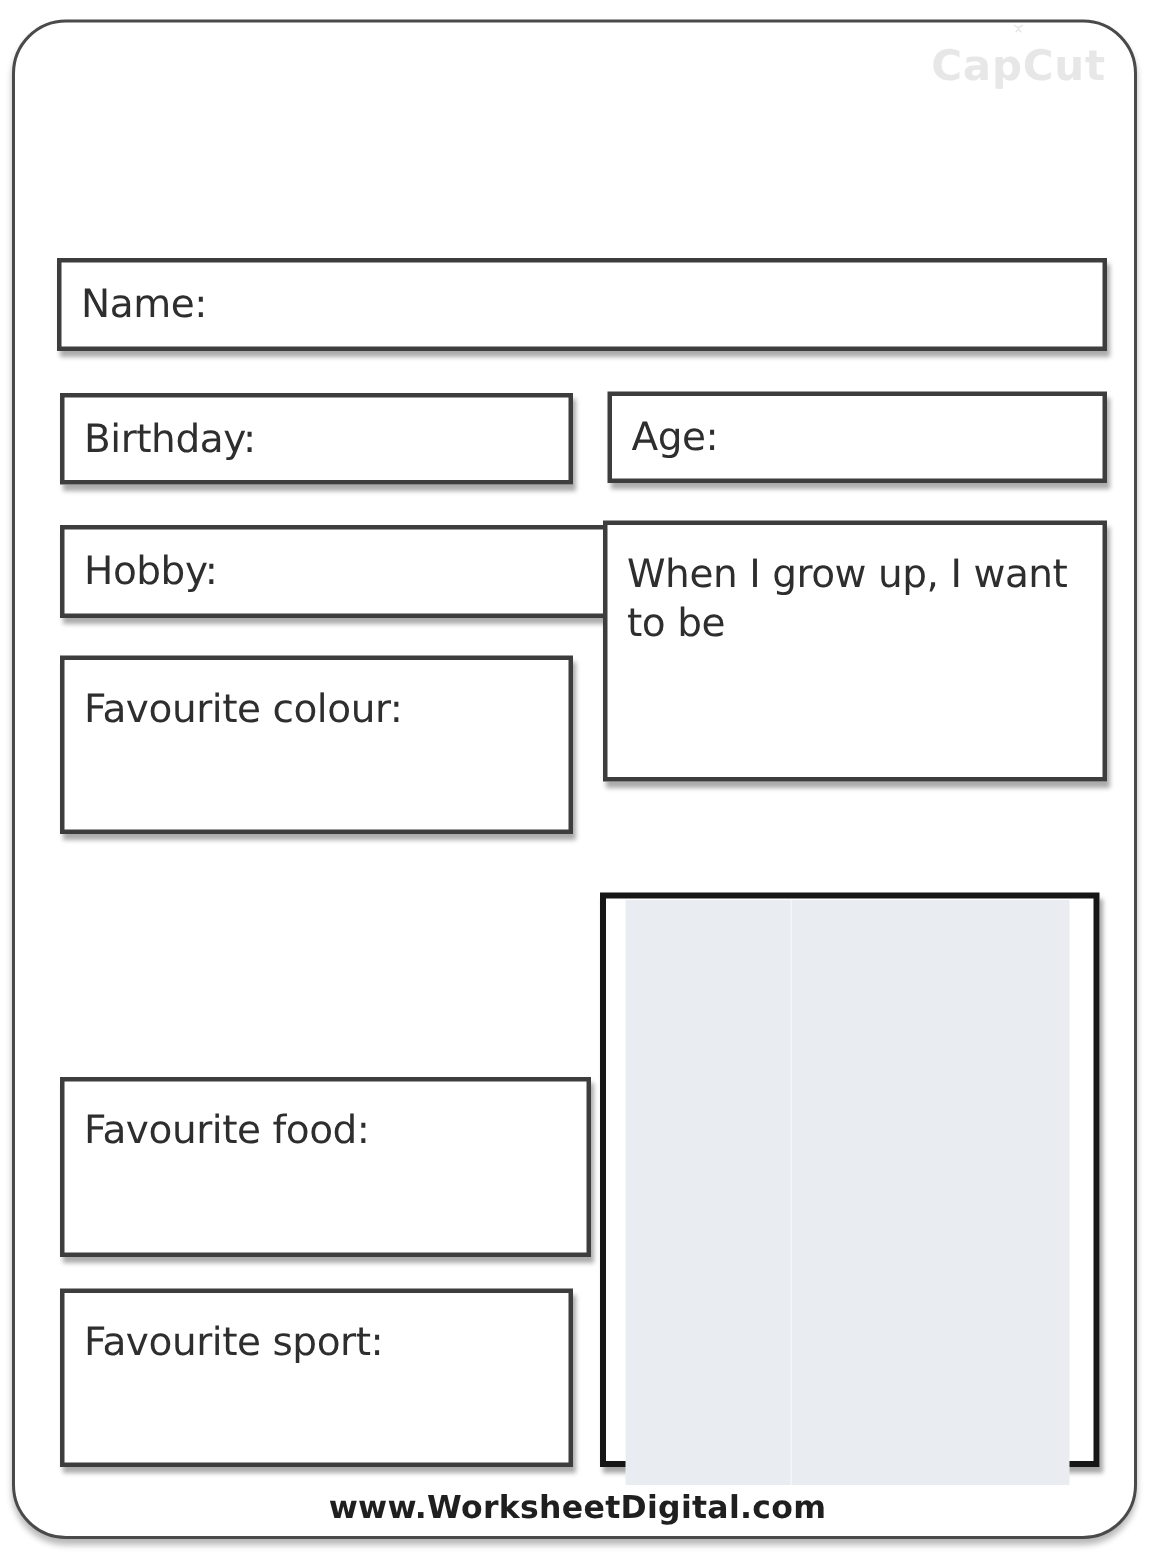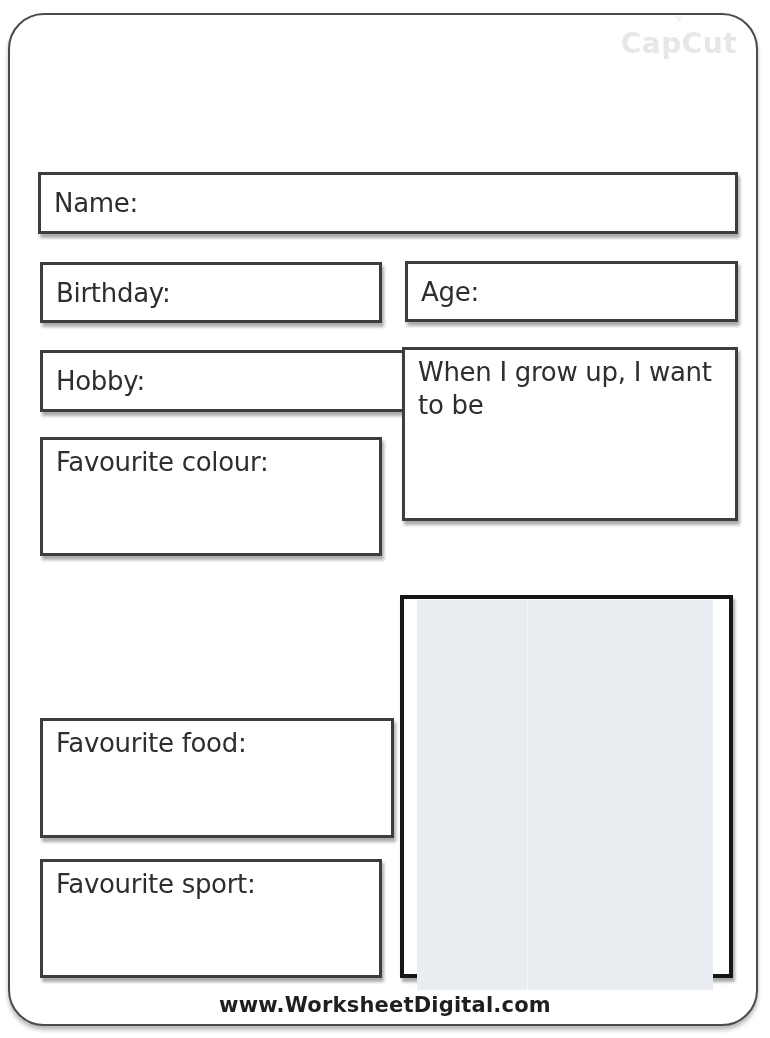--- a/index.html
+++ b/index.html
@@ -61,21 +61,21 @@
     letter-spacing: 0.5px;
     text-shadow: 0 0 2px rgba(255,255,255,0.8);
   }
 
   
   .field {
     position: absolute;
     background: #ffffff;
     border: 3px solid #3d3d3d;
     box-shadow: 2px 4px 3px rgba(0,0,0,0.33);
-    padding: 6px 13px;
+    padding: 17px 13px;
   }
   .field-label {
     font-size: 26px;
     color: #2e2e2e;
     line-height: 1.28;
     letter-spacing: -0.3px;
   }
   .v-center { display: flex; align-items: center; }
   .v-center .field-label { line-height: 1; }
 

